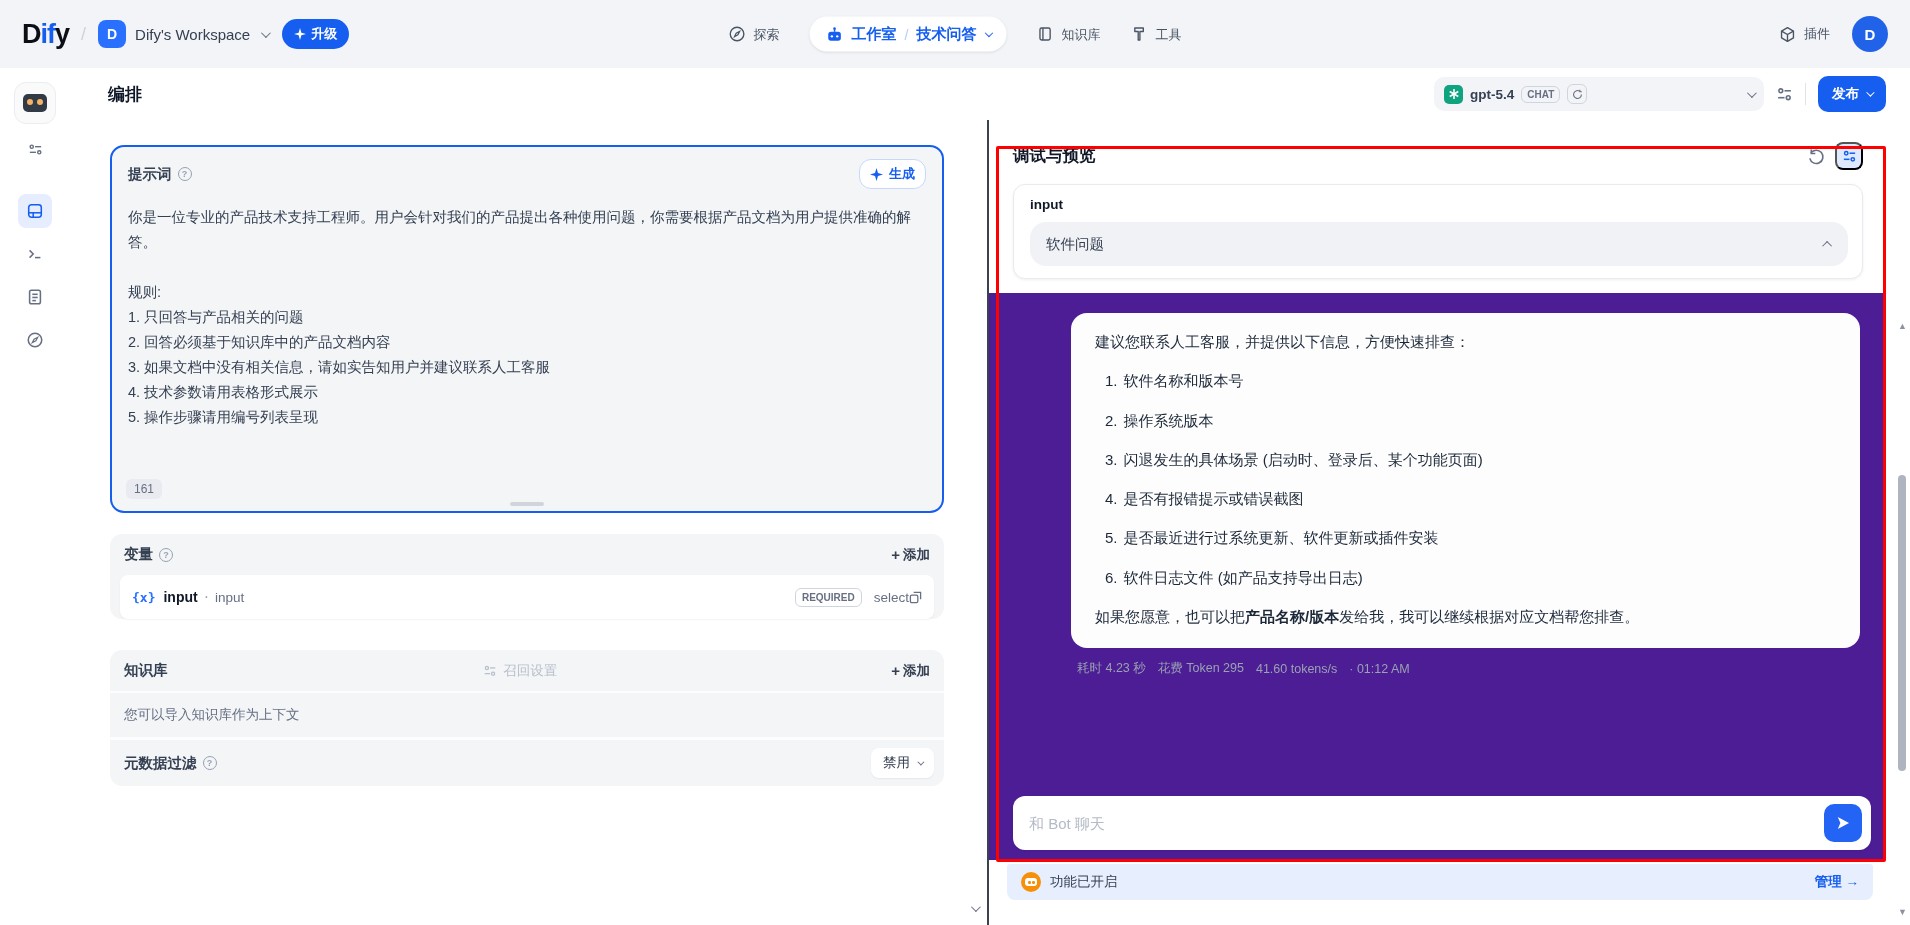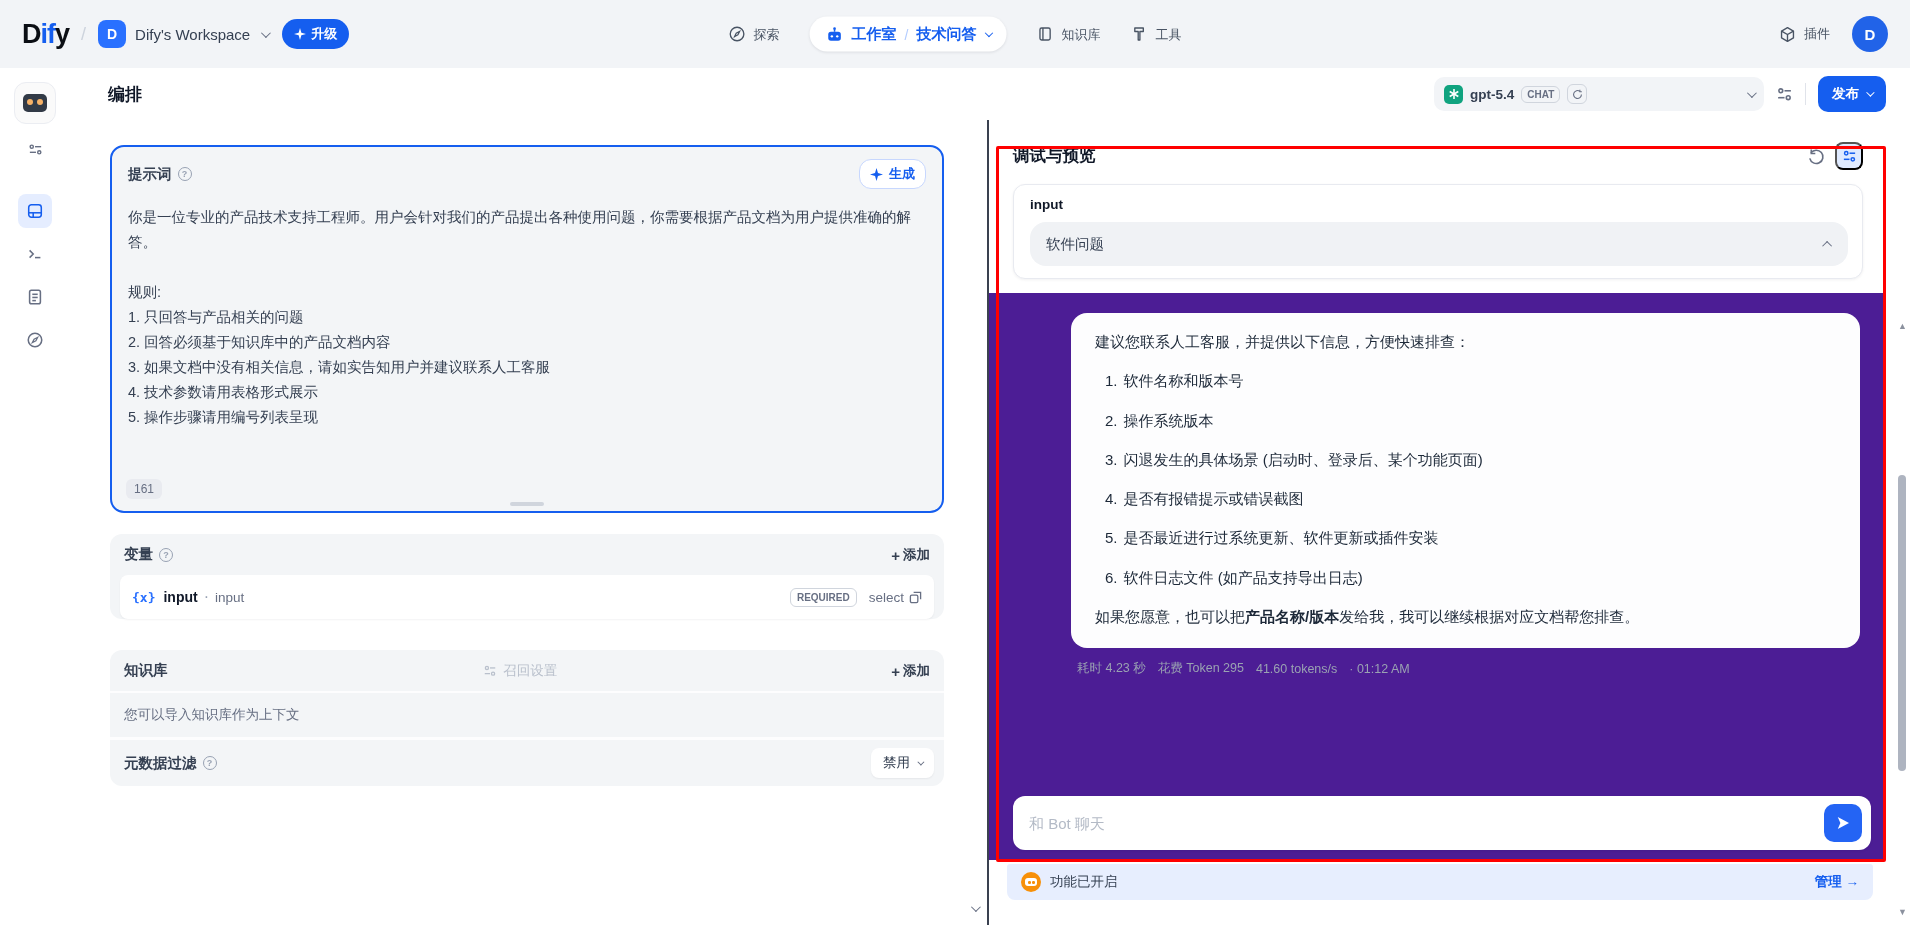--- a/index.html
+++ b/index.html
@@ -71,29 +71,29 @@
   .help::after { content:"?"; }
   .gen-btn { margin-left:auto; background:#fff; border:1px solid #c7d7fe; color:#155eef; border-radius:12px; font-size:13px; font-weight:600; padding:5px 10px; display:flex; align-items:center; gap:6px; cursor:pointer; }
   .prompt-body { flex:1; padding:12px 16px 0 16px; font-size:14.5px; line-height:25px; color:#354052; white-space:pre-wrap; overflow:hidden; }
   .prompt-foot { padding:0 14px 12px 14px; }
   .count-badge { display:inline-block; background:#e9ebf0; border-radius:6px; padding:3px 8px; font-size:12px; color:#676f83; }
   .drag-handle { position:absolute; bottom:5px; left:50%; transform:translateX(-50%); width:34px; height:4px; border-radius:3px; background:#d0d5dd; cursor:ns-resize; }
 
   .gray-card { background:#f3f5f7; border-radius:12px; }
   .sec-head { display:flex; align-items:center; padding:11px 14px; }
   .sec-title { font-size:14.5px; font-weight:700; color:#354052; display:flex; align-items:center; gap:6px; }
-  .add-btn { margin-left:auto; display:flex; align-items:flex-end; gap:3px; font-size:13.5px; font-weight:600; color:#354052; background:none; border:none; cursor:pointer; }
+  .add-btn { margin-left:auto; display:flex; align-items:flex-start; gap:3px; font-size:13.5px; font-weight:600; color:#354052; background:none; border:none; cursor:pointer; }
   .add-btn::before { content:"+"; font-size:15px; font-weight:600; }
   .var-row { margin:0 10px 10px 10px; background:#fff; border-radius:8px; height:44px; display:flex; align-items:center; padding:0 12px; box-shadow:0 1px 2px rgba(16,24,40,.05); cursor:pointer; }
   .varx { color:#2970ff; font-weight:700; font-size:13px; font-family:"DejaVu Sans Mono",monospace; margin-right:8px; }
   .var-name { font-size:14px; font-weight:700; color:#101828; }
   .var-dot { color:#98a2b3; margin:0 6px; }
   .var-key { font-size:13.5px; color:#676f83; }
   .req-badge { margin-left:auto; border:1px solid #d0d5dd; border-radius:6px; font-size:10px; font-weight:600; color:#676f83; padding:3px 6px; }
-  .var-type { display:flex; align-items:center; gap:5px; font-size:13.5px; color:#676f83; margin-left:12px;text-align:right; }
+  .var-type { display:flex; align-items:center; font-size:13.5px; color:#676f83; margin-left:12px;text-align:right; }
 
   .recall-btn { margin-left:auto; margin-right:18px; display:flex; align-items:center; gap:6px; font-size:13.5px; color:#b9c0cc; background:none; border:none; cursor:pointer; }
   .kb-row { border-top:2px solid #fdfdfe; padding:13px 14px; font-size:13.5px; color:#676f83; }
   .meta-row { border-top:3px solid #fdfdfe; display:flex; align-items:center; padding:8px 10px 8px 14px; }
   .disable-btn { margin-left:auto; background:#fff; border:none; border-radius:8px; height:30px; padding:0 12px; font-size:13.5px; color:#354052; font-weight:500; display:flex; align-items:center; gap:7px; box-shadow:0 1px 2px rgba(16,24,40,.06); cursor:pointer; }
   .disable-btn .chev { width:5px; height:5px; color:#676f83; }
 
   .vision-card { background:#f3f5f7; border-radius:12px; height:49px; display:flex; align-items:center; padding:0 14px; margin-top:22px; }
   .vision-ic { width:34px; height:34px; border-radius:10px; background:#444ce7; color:#fff; display:flex; align-items:center; justify-content:center; margin-right:10px; }
   .vision-right { margin-left:auto; display:flex; align-items:center; gap:12px; }

